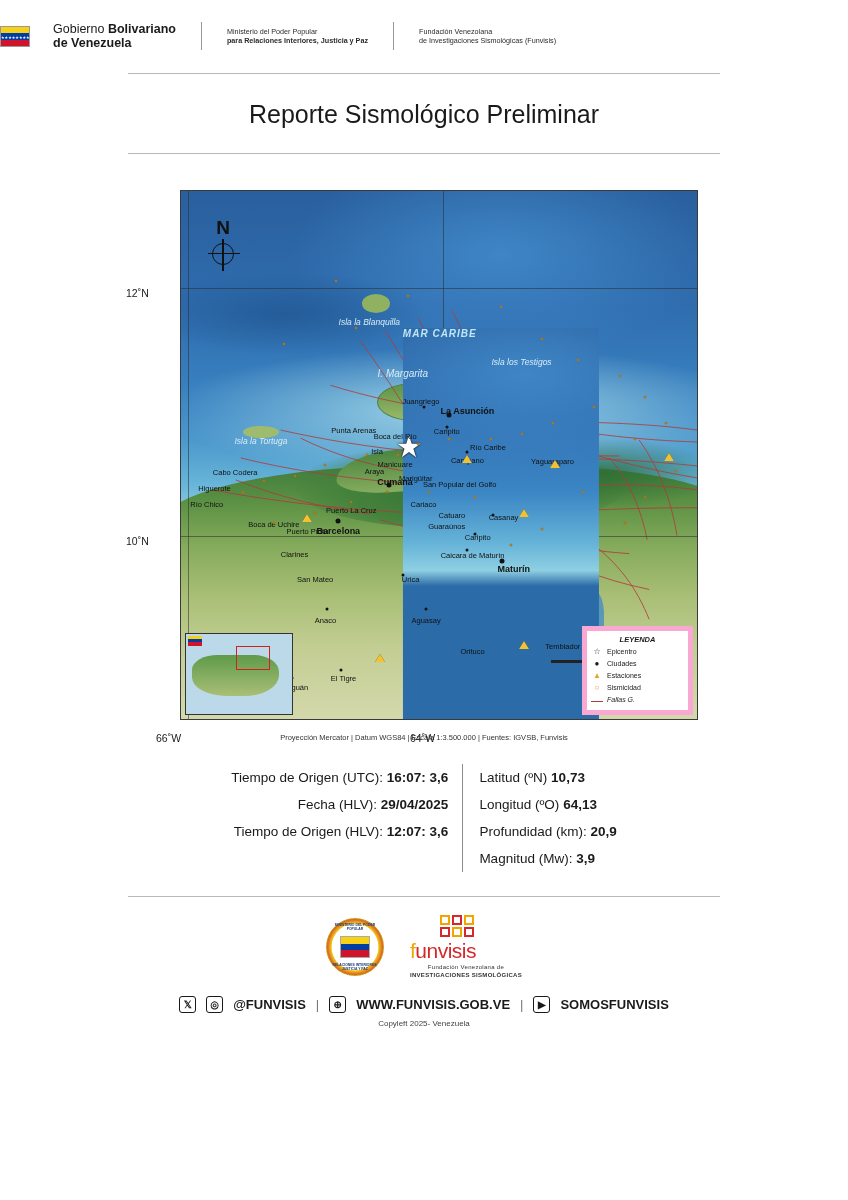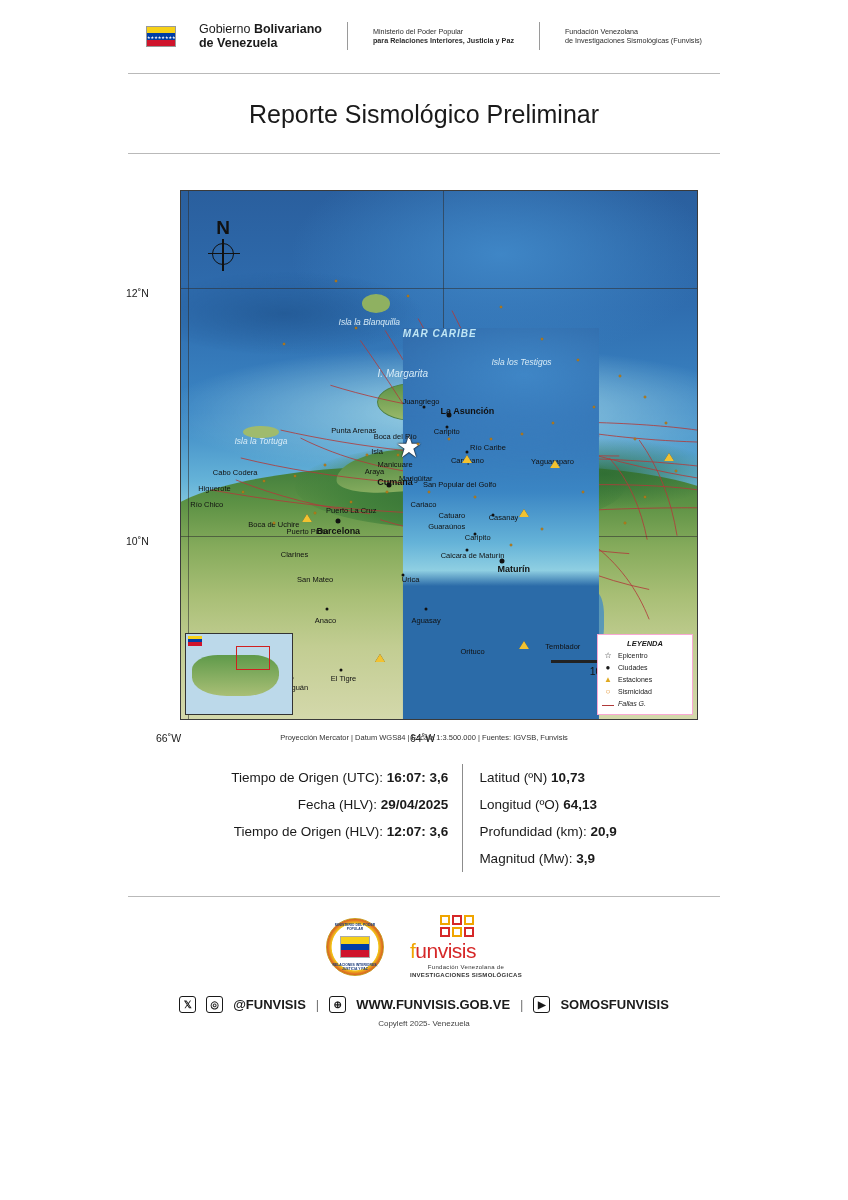--- a/index.html
+++ b/index.html
@@ -14,21 +14,20 @@
     position: relative;
     width: 848px; height: 1200px;
     overflow: hidden;
     background: #fff;
   }
 
   
   .header {
     display: flex;
     align-items: center;
-    justify-content: center;
     padding-top: 22px;
     gap: 16px;
   }
   .gov-flag {
     width: 30px; height: 21px;
     border: 1px solid #999;
     display: flex; flex-direction: column;
     margin-right: 7px;
     overflow: hidden;
     position: relative;
@@ -252,23 +251,23 @@
   }
   .inset .iflag { position:absolute; left:2px; top:2px; width:14px;height:10px;}
   .inset .iflag i{display:block;height:33.3%;}
   .inset .red {
     position:absolute; left:50px; top:12px; width:34px; height:24px;
     border:1.4px solid #d02020;
   }
 
   .legend {
     position:absolute; right:4px; bottom:4px;
-    width:96px;
+    width:111px;
     background:#fff;
-    border:1px solid #f9a8d4;
+    border:5px solid #f9a8d4;
     padding:3px 4px 4px 4px;
     font-size:7px;
     line-height:1.5;
   }
   .legend .ltitle { font-weight:700; font-style:italic; text-align:center; font-size:7.5px; margin-bottom:1px;}
   .legend .lrow { display:flex; align-items:center; gap:4px; }
   .legend .lsym { width:12px; text-align:center; font-size:8px; }
   .legend .lline { display:inline-block; width:12px; height:1px; background:#b03a3a;}
 
   .map-caption {

